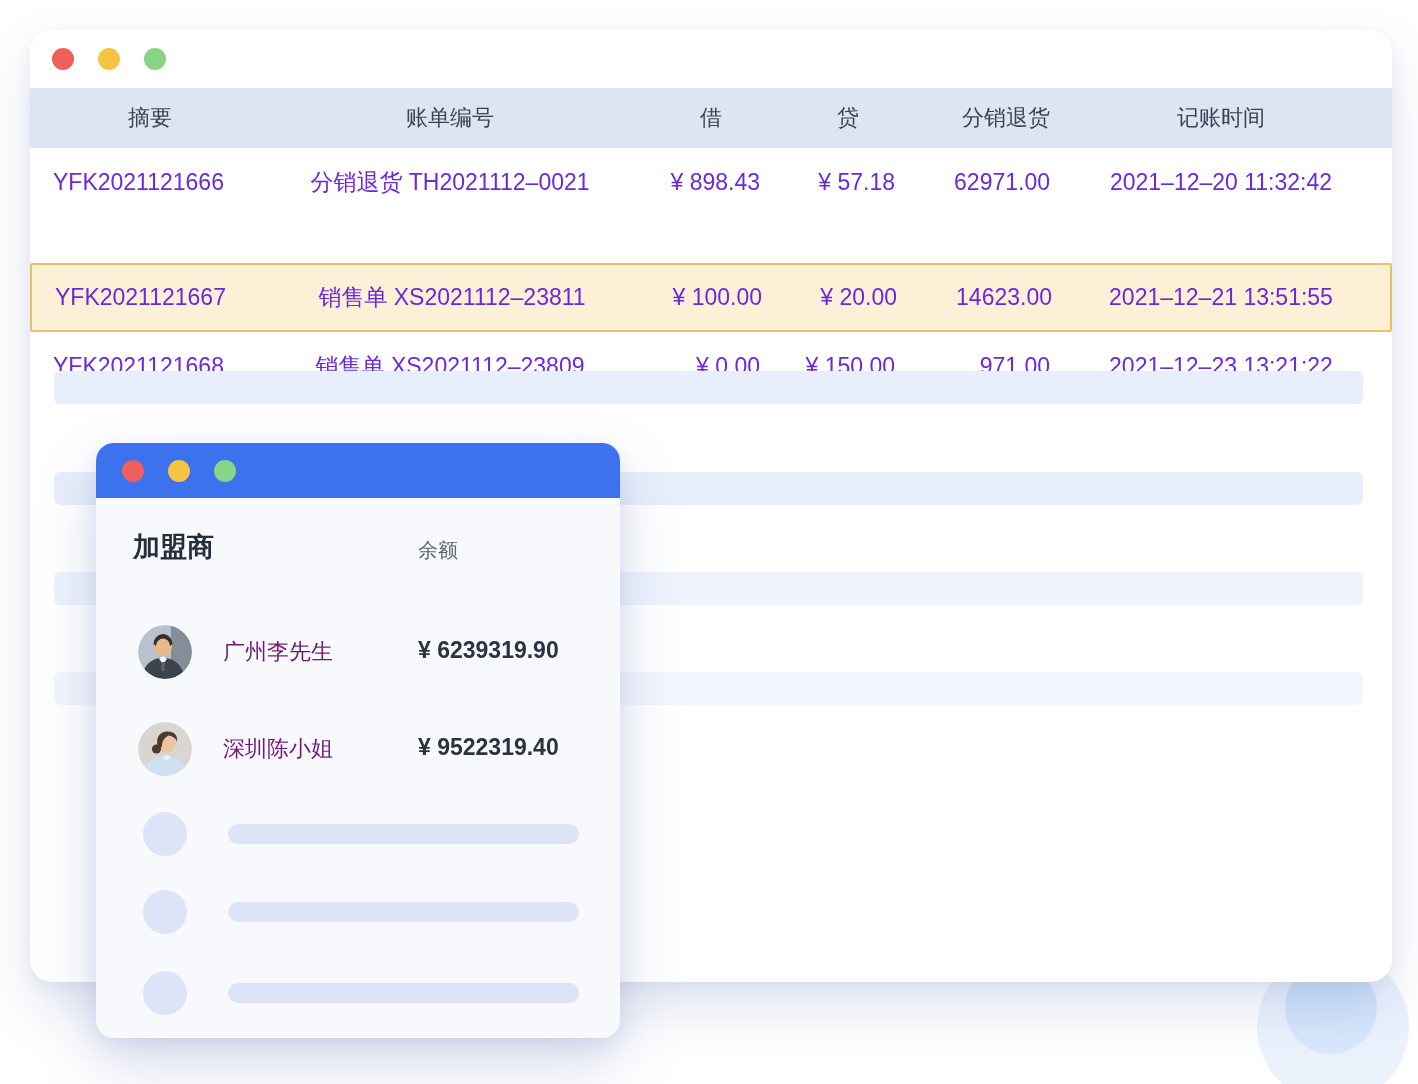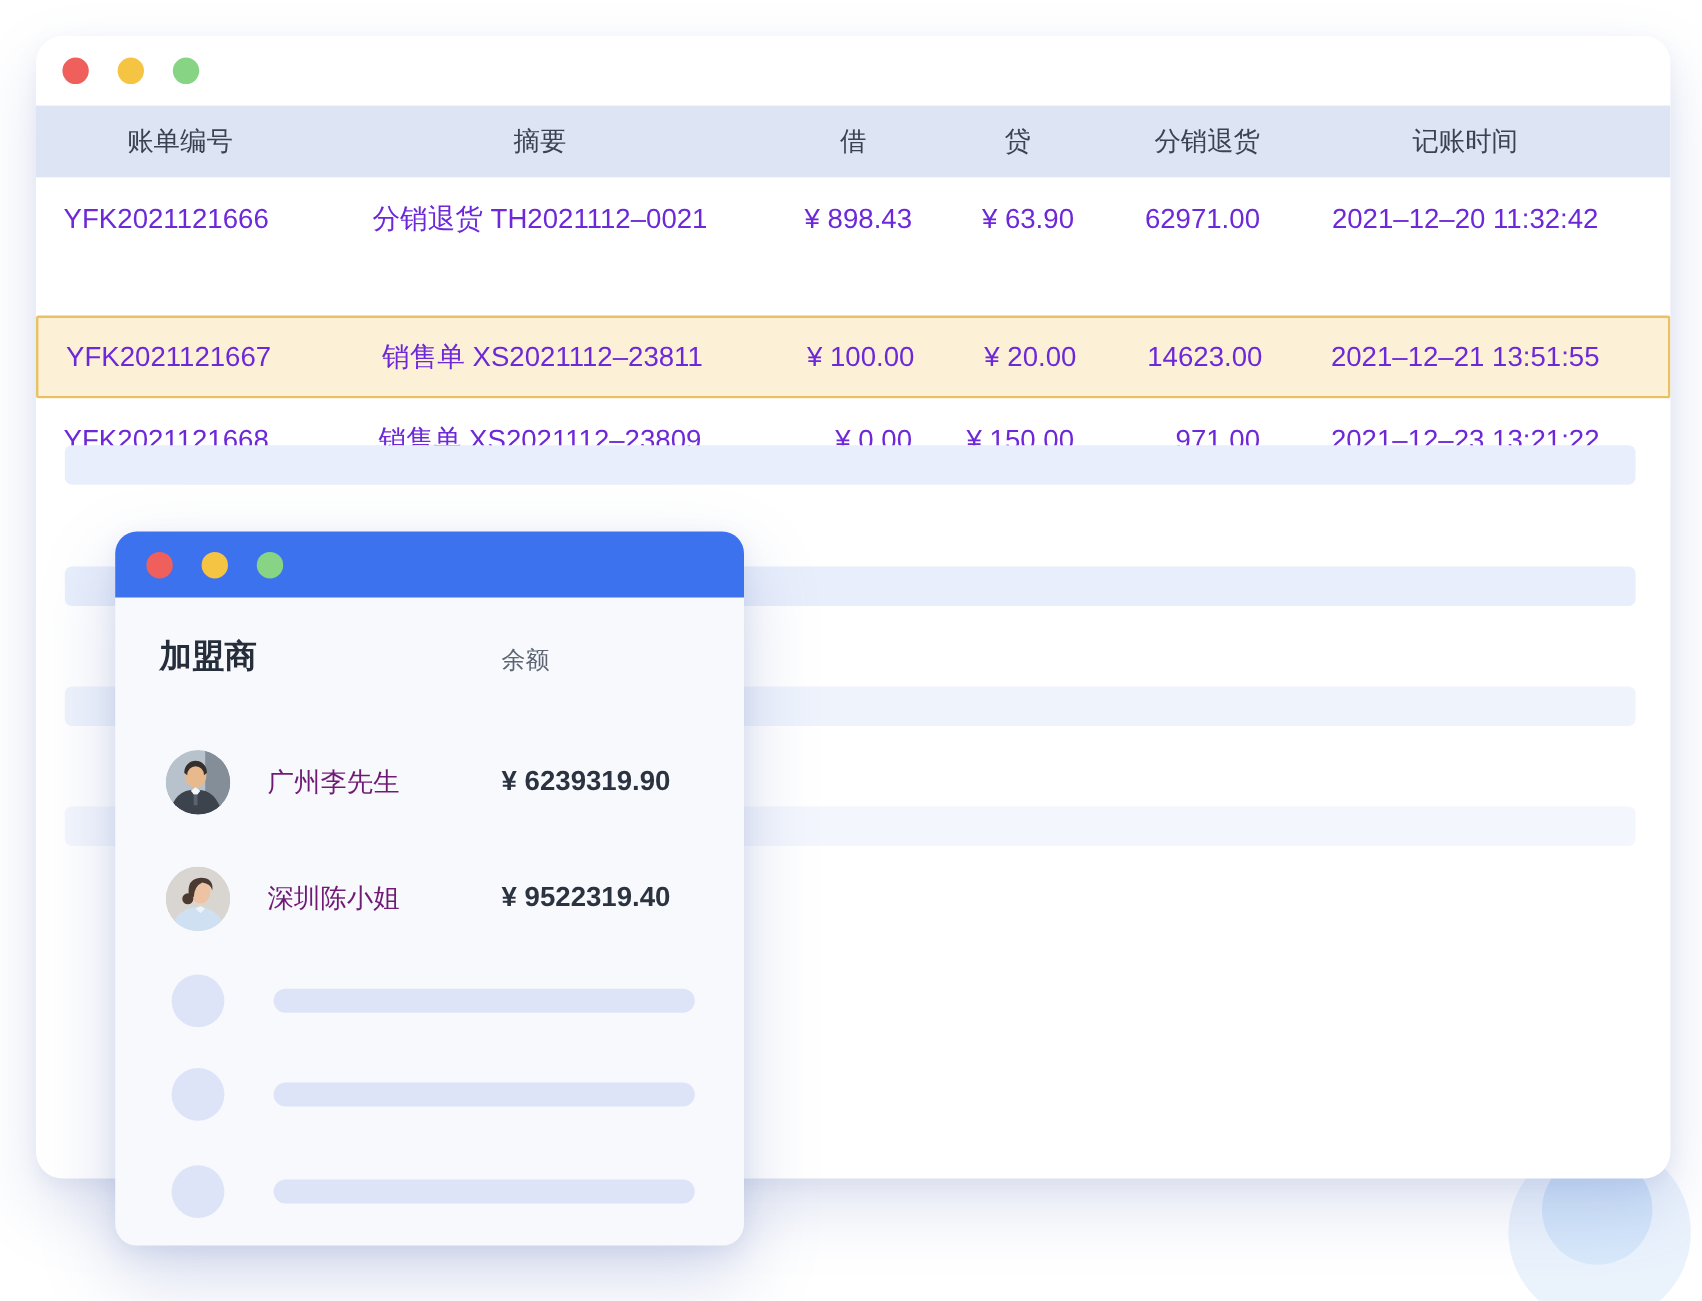--- a/index.html
+++ b/index.html
@@ -76,33 +76,33 @@
 
 <div class="main-window">
 
   <div class="titlebar">
     <span class="light red"></span>
     <span class="light yellow"></span>
     <span class="light green"></span>
   </div>
 
   <div class="thead grid-cols">
+    <div class="th c2">摘要</div>
     <div class="th c1">账单编号</div>
-    <div class="th c2">摘要</div>
     <div class="th c3">借</div>
     <div class="th c4">贷</div>
     <div class="th c5">分销退货</div>
     <div class="th c6">记账时间</div>
   </div>
 
   <div class="trow grid-cols">
     <div class="td c1">YFK2021121666</div>
     <div class="td c2">分销退货 TH2021112–0021</div>
     <div class="td c3">¥ 898.43</div>
-    <div class="td c4">¥ 63.90</div>
+    <div class="td c4">¥ 57.18</div>
     <div class="td c5">62971.00</div>
     <div class="td c6">2021–12–20 11:32:42</div>
   </div>
 
   <div class="trow grid-cols highlight">
     <div class="td c1">YFK2021121667</div>
     <div class="td c2">销售单 XS2021112–23811</div>
     <div class="td c3">¥ 100.00</div>
     <div class="td c4">¥ 20.00</div>
     <div class="td c5">14623.00</div>

